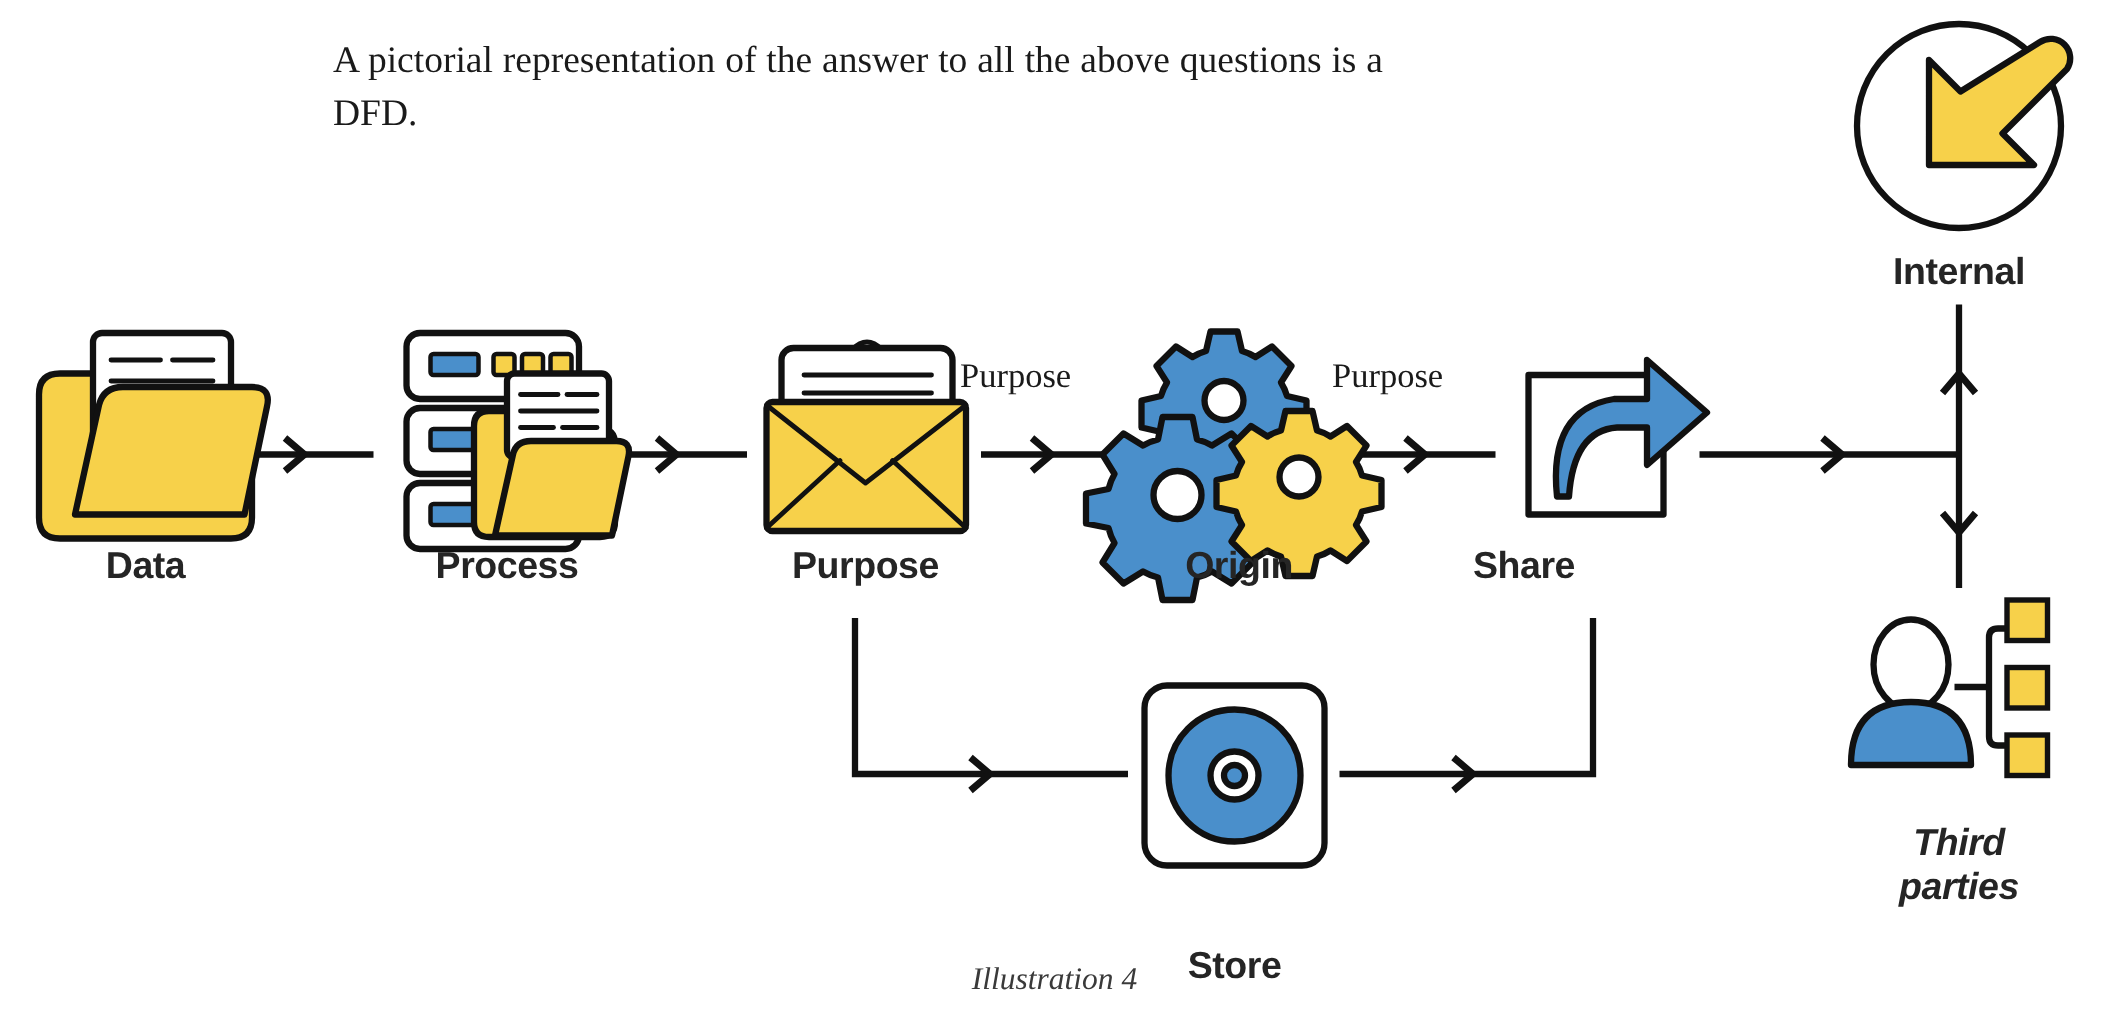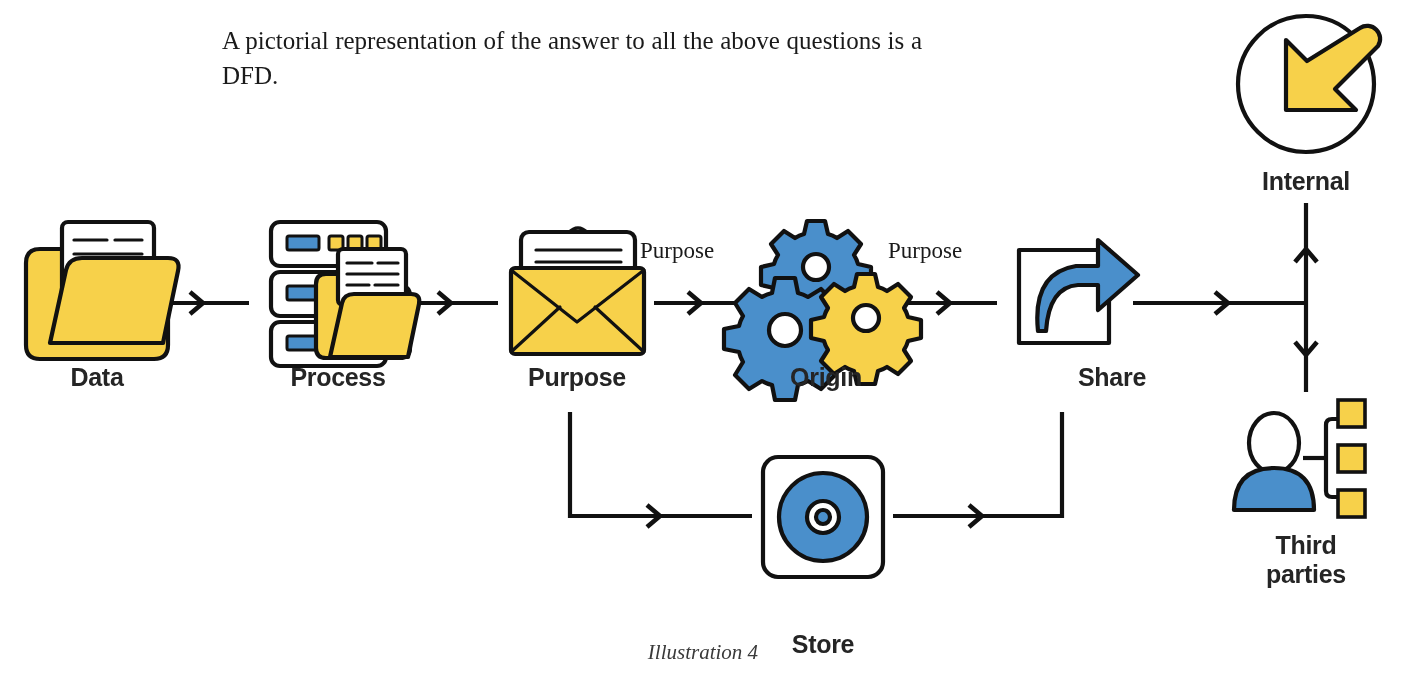--- a/index.html
+++ b/index.html
@@ -235,26 +235,26 @@
 <div class="intro">A pictorial representation of the answer to all the above questions is a DFD.</div>
 
 <div class="node-label" style="left:17px;  top:363px; width:160px;">Data</div>
 
 <div class="node-label" style="left:258px; top:363px; width:160px;">Process</div>
 
 <div class="node-label" style="left:497px; top:363px; width:160px;">Purpose</div>
 
 <div class="node-label" style="left:746px; top:363px; width:160px;">Origin</div>
 
-<div class="node-label" style="left:1032px; top:363px; width:160px;">Share</div>
+<div class="node-label" style="left:936px; top:363px; width:160px;">Share</div>
 
 <div class="node-label" style="left:743px; top:589px; width:160px;margin-top:41px;">Store</div>
 
 <div class="node-label" style="left:1226px; top:167px; width:160px;">Internal</div>
 
-<div class="node-label" style="left:1226px; top:531px; width:160px;">Third
+<div class="node-label" style="left:1226px; top:548px; width:160px;font-style:italic;">Third
 parties</div>
 
 <div class="edge-label" style="left:640px; top:238px; width:130px;">Purpose</div>
 
 <div class="edge-label" style="left:888px; top:238px; width:130px;">Purpose</div>
 
 <div class="caption">Illustration 4</div>
 
 </body></html>

